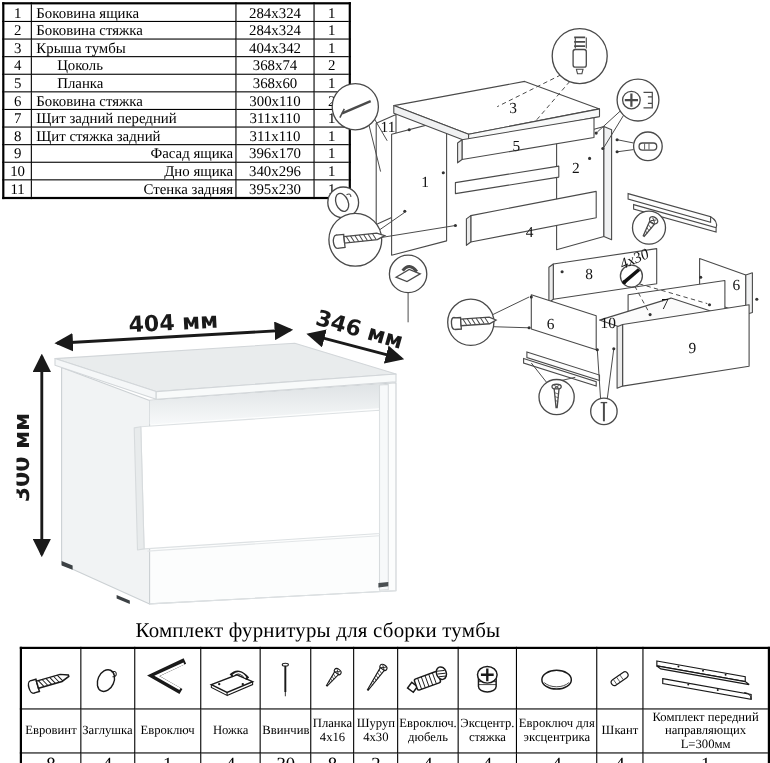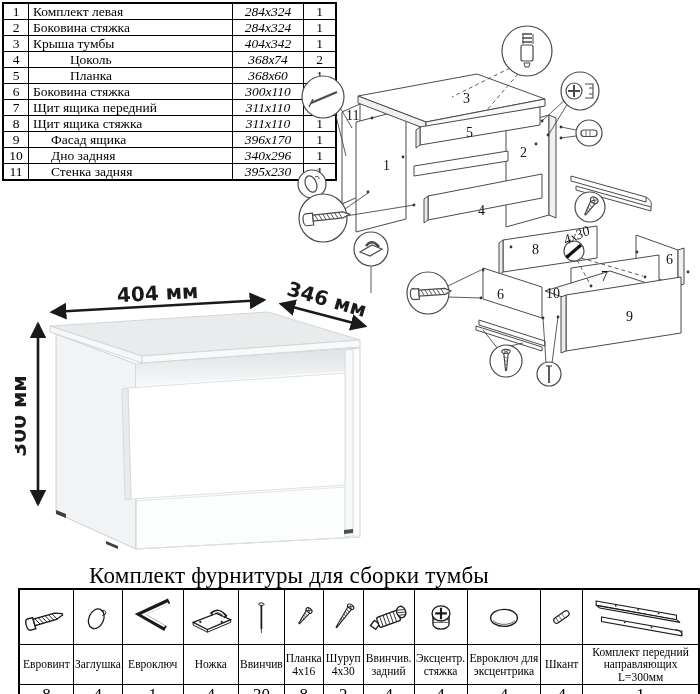--- a/index.html
+++ b/index.html
@@ -5,50 +5,50 @@
   html,body{margin:0;padding:0;background:#fff;}
   #page{position:relative;width:700px;height:694px;background:#fff;overflow:hidden;
         font-family:"Liberation Serif","DejaVu Serif",serif;color:#000;}
 
   
   #parts-table{position:absolute;left:2px;top:2px;border-collapse:collapse;
                border:2px solid #000;font-size:13.5px;line-height:1;}
   #parts-table td{border:1px solid #000;height:15px;padding:0 2px;white-space:nowrap;}
   #parts-table .c-num {width:20px;text-align:center;}
   #parts-table .c-name{width:160px;text-align:left;padding-left:4px;}
-  #parts-table .c-name.ind1{padding-left:22px;}
-  #parts-table .c-name.ind2{padding-left:41px;}
-  #parts-table .c-size{width:66px;text-align:center;font-style:italic;}
+  #parts-table .c-name.ind1{padding-left:22px;text-align:right;}
+  #parts-table .c-name.ind2{padding-left:23px;}
+  #parts-table .c-size{width:66px;text-align:center;}
   #parts-table .c-qty {width:27px;text-align:center;}
 
   
   #exploded-svg{position:absolute;left:285px;top:0;width:415px;height:400px;}
   #render-svg{position:absolute;left:15px;top:270px;width:420px;height:300px;}
 
   
   #hw-title{position:absolute;left:0;top:563px;width:578px;text-align:center;
-            font-size:23px;letter-spacing:.2px;}
+            font-size:19px;letter-spacing:.2px;}
   #hw-table{position:absolute;left:18px;top:588px;border-collapse:collapse;
             border:2px solid #000;table-layout:fixed;}
   #hw-table td{border:1px solid #000;text-align:center;vertical-align:middle;padding:0;}
   .hw-icon-cell{height:54px;}
   .hw-icon-cell svg{display:block;margin:0 auto;height:50px;max-width:100%;}
   .hw-label-cell{height:24px;font-size:11.5px;line-height:1.08;padding:1px !important;}
   .hw-qty-cell{height:20px;font-size:17px;}
 </style>
 </head>
 <body>
 
 <div id="page">
 
   <table id="parts-table">
     <tbody>
         <tr>
           <td class="c-num">1</td>
-          <td class="c-name ind0">Комплект левая</td>
+          <td class="c-name ind0">Боковина ящика</td>
           <td class="c-size">284x324</td>
           <td class="c-qty">1</td>
         </tr>
         <tr>
           <td class="c-num">2</td>
           <td class="c-name ind0">Боковина стяжка</td>
           <td class="c-size">284x324</td>
           <td class="c-qty">1</td>
         </tr>
         <tr>
@@ -70,39 +70,39 @@
           <td class="c-qty">1</td>
         </tr>
         <tr>
           <td class="c-num">6</td>
           <td class="c-name ind0">Боковина стяжка</td>
           <td class="c-size">300x110</td>
           <td class="c-qty">2</td>
         </tr>
         <tr>
           <td class="c-num">7</td>
-          <td class="c-name ind0">Щит ящика передний</td>
+          <td class="c-name ind0">Щит задний передний</td>
           <td class="c-size">311x110</td>
           <td class="c-qty">1</td>
         </tr>
         <tr>
           <td class="c-num">8</td>
-          <td class="c-name ind0">Щит ящика стяжка</td>
+          <td class="c-name ind0">Щит стяжка задний</td>
           <td class="c-size">311x110</td>
           <td class="c-qty">1</td>
         </tr>
         <tr>
           <td class="c-num">9</td>
           <td class="c-name ind1">Фасад ящика</td>
           <td class="c-size">396x170</td>
           <td class="c-qty">1</td>
         </tr>
         <tr>
           <td class="c-num">10</td>
-          <td class="c-name ind1">Дно задняя</td>
+          <td class="c-name ind1">Дно ящика</td>
           <td class="c-size">340x296</td>
           <td class="c-qty">1</td>
         </tr>
         <tr>
           <td class="c-num">11</td>
           <td class="c-name ind1">Стенка задняя</td>
           <td class="c-size">395x230</td>
           <td class="c-qty">1</td>
         </tr>
       </tbody>
@@ -470,21 +470,21 @@
           </td>
         </tr>
       <tr id="hw-labels">
           <td class="hw-label-cell">Евровинт</td>
           <td class="hw-label-cell">Заглушка</td>
           <td class="hw-label-cell">Евроключ</td>
           <td class="hw-label-cell">Ножка</td>
           <td class="hw-label-cell">Ввинчив</td>
           <td class="hw-label-cell">Планка 4x16</td>
           <td class="hw-label-cell">Шуруп 4x30</td>
-          <td class="hw-label-cell">Ввинчив. задний</td>
+          <td class="hw-label-cell">Евроключ. дюбель</td>
           <td class="hw-label-cell">Эксцентр. стяжка</td>
           <td class="hw-label-cell">Евроключ для эксцентрика</td>
           <td class="hw-label-cell">Шкант</td>
           <td class="hw-label-cell">Комплект передний направляющих L=300мм</td>
         </tr>
       <tr id="hw-qty">
           <td class="hw-qty-cell">8</td>
           <td class="hw-qty-cell">4</td>
           <td class="hw-qty-cell">1</td>
           <td class="hw-qty-cell">4</td>

